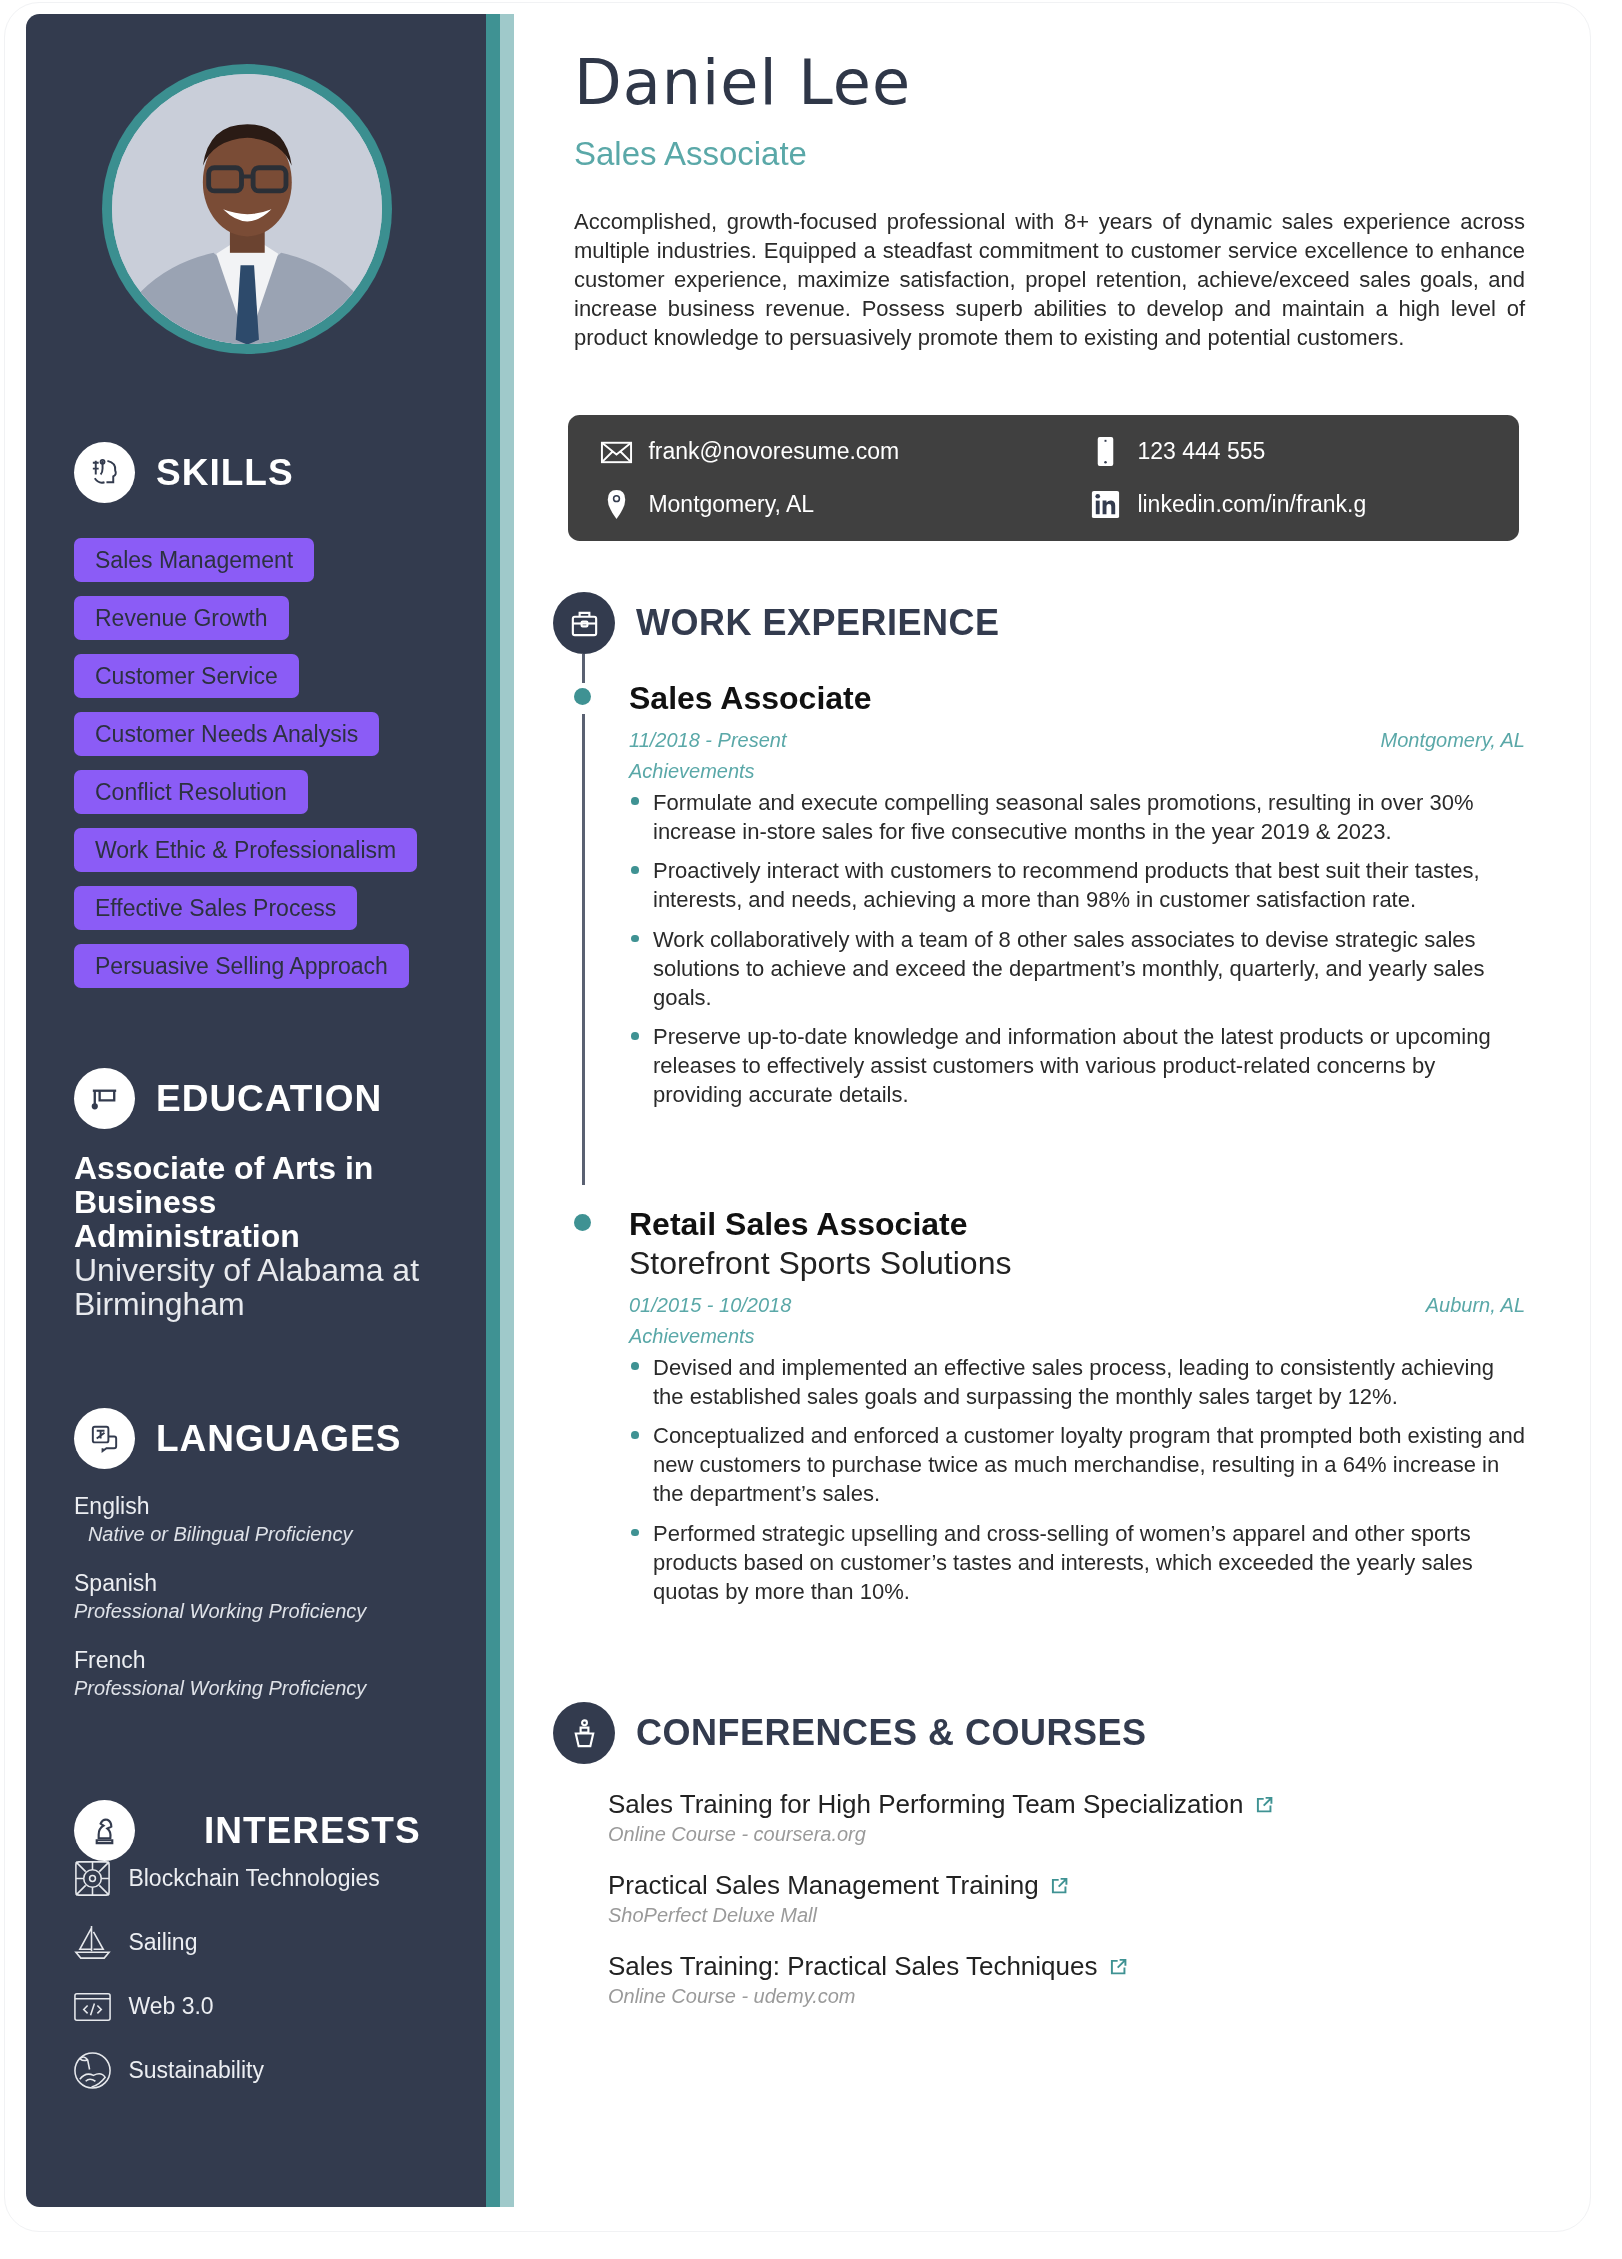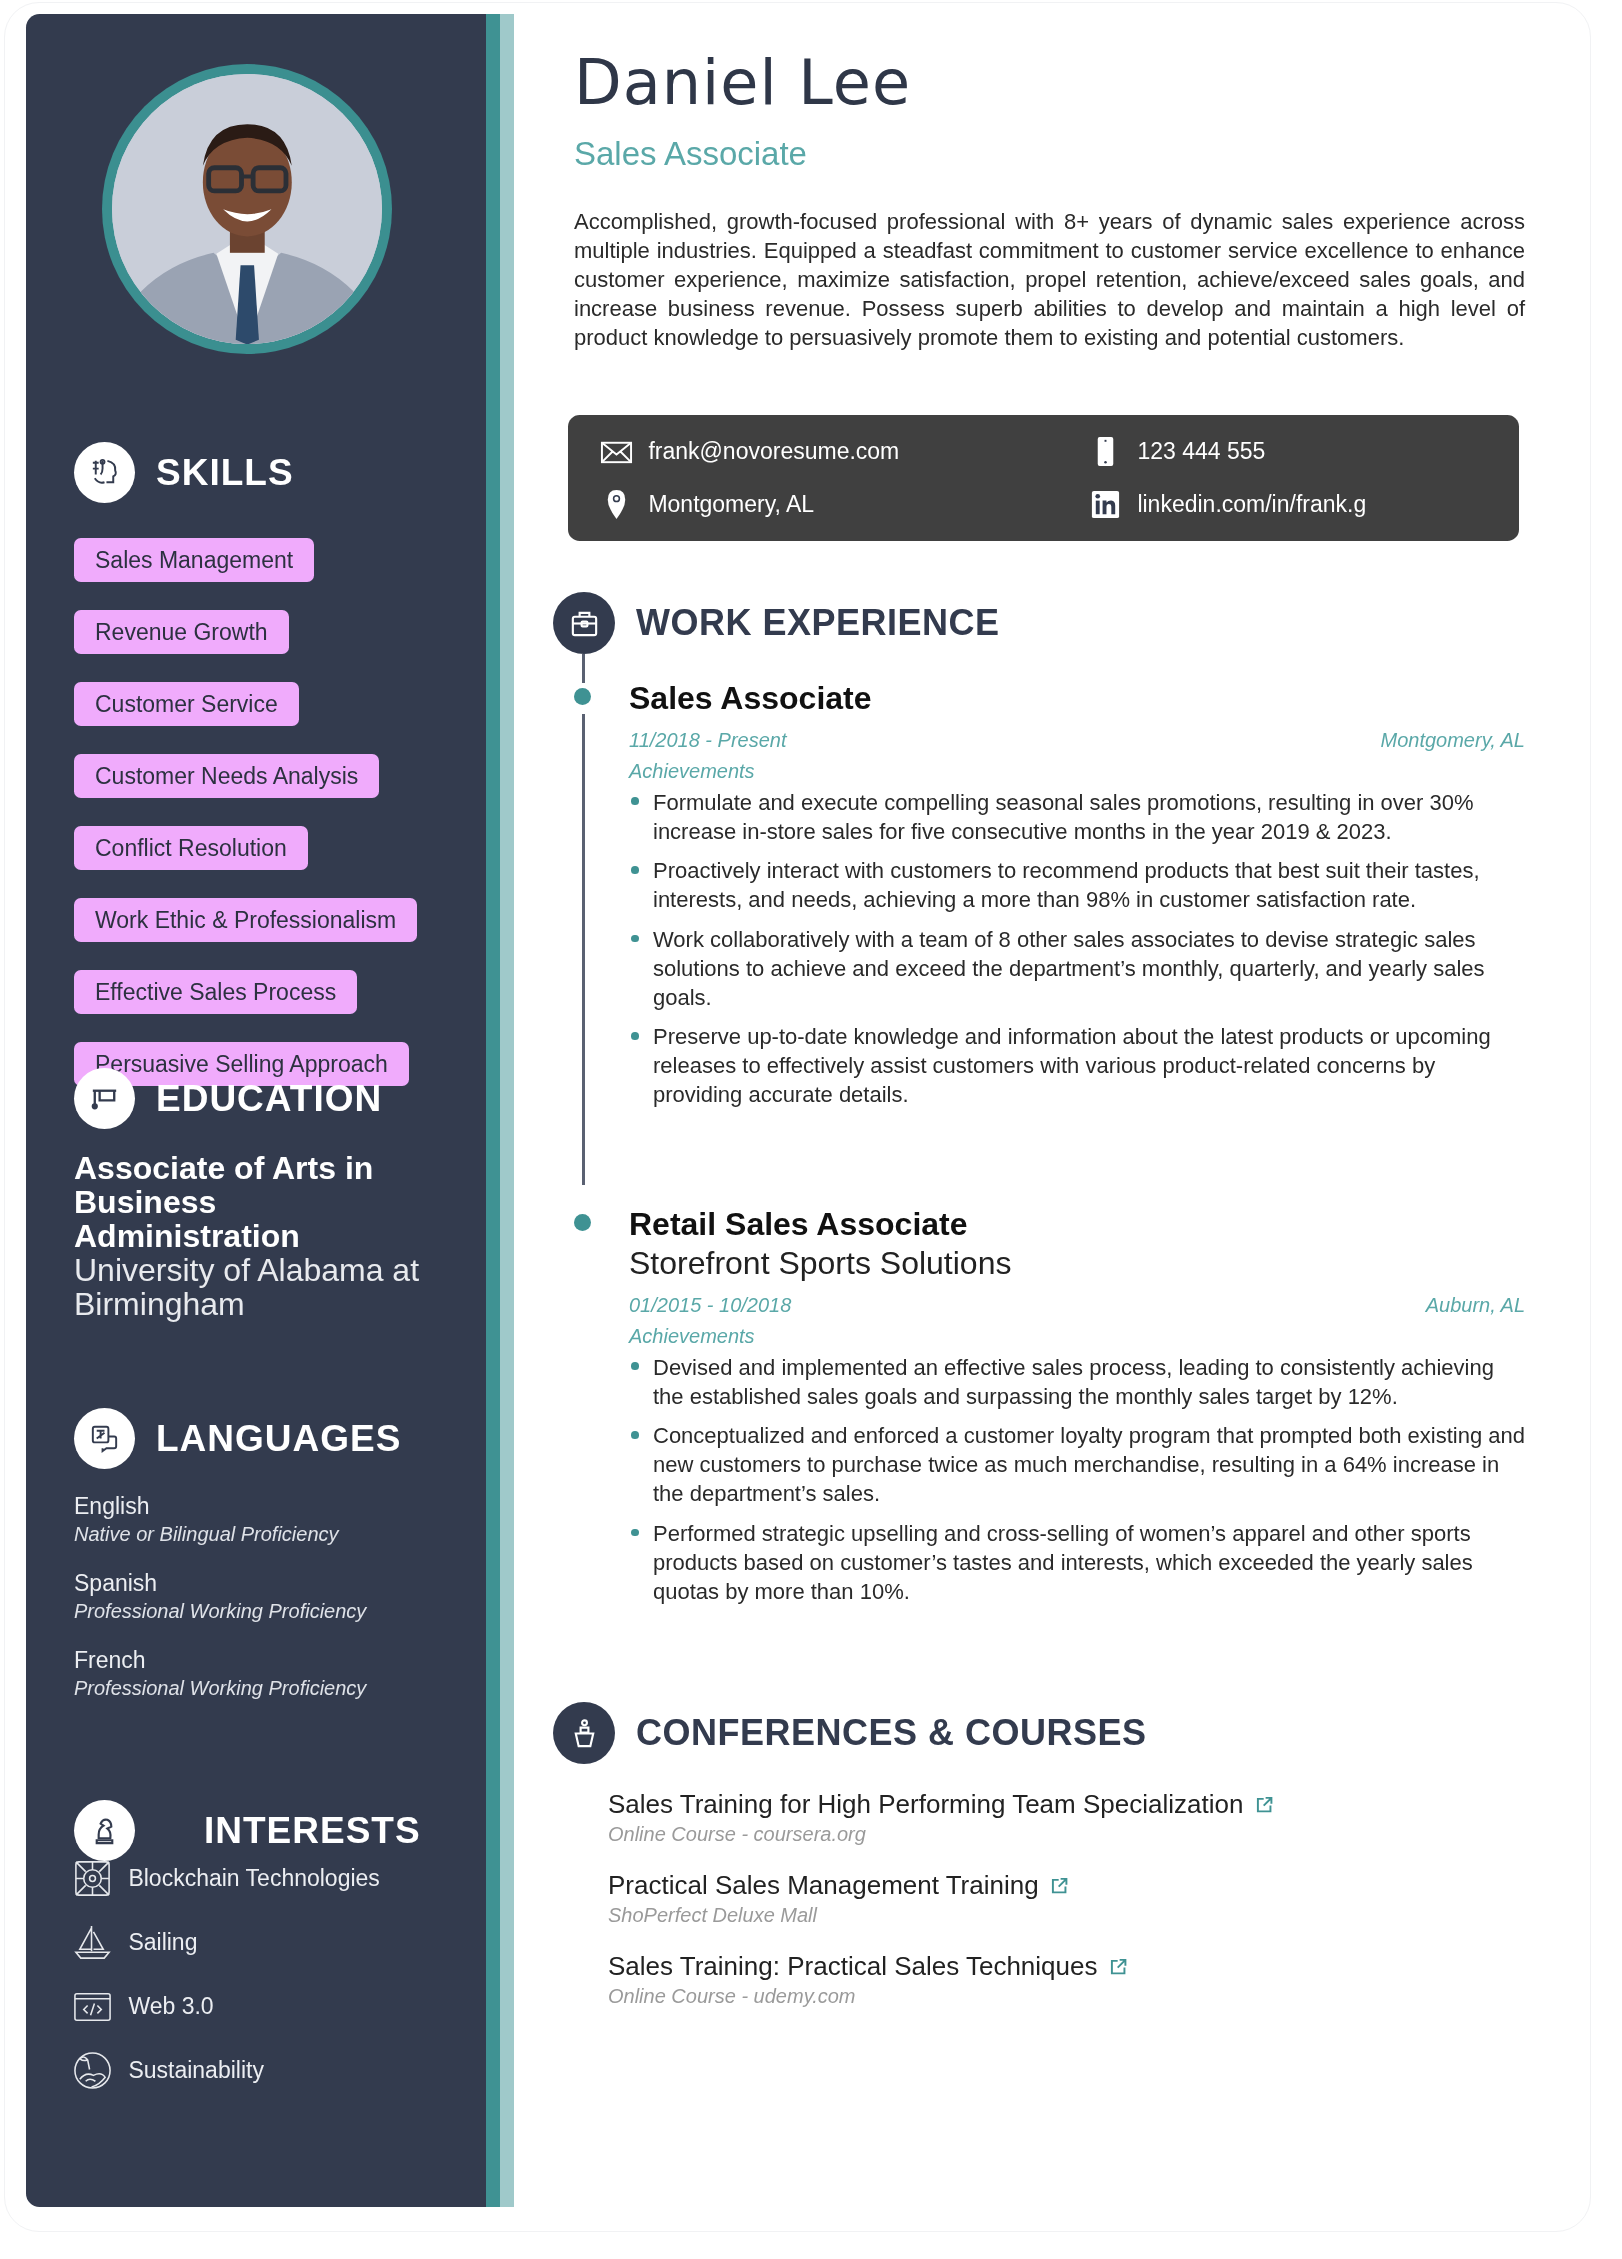--- a/index.html
+++ b/index.html
@@ -12,30 +12,30 @@
   .photo { position:absolute; left:102px; top:64px; width:290px; height:290px; border-radius:50%; background:#3b8f90; box-sizing:border-box; padding:9.7px; }
   .photo-inner { width:100%; height:100%; border-radius:50%; background:#c9ced9; position:relative; overflow:hidden; }
   .photo svg { position:absolute; left:0; top:0; width:100%; height:100%; }
 
   .sec-head { position:absolute; left:74px; display:flex; align-items:center; }
   .sec-icon { width:61px; height:61px; border-radius:50%; background:#ffffff; display:flex; align-items:center; justify-content:center; }
   .sec-icon svg { width:35px; height:35px; }
   .sec-title { margin-left:21px; color:#ffffff; font-weight:bold; font-size:37px; letter-spacing:1px; }
 
   .tags { position:absolute; left:74px; top:538px; }
-  .tag { display:table; background:#f0abfc; color:#2c3140; font-size:23px; padding:0 21px; height:44px; line-height:44px; border-radius:6.8px; margin-bottom:28px; }
+  .tag { display:table; background:#8b5cf6; color:#2c3140; font-size:23px; padding:0 21px; height:44px; line-height:44px; border-radius:6.8px; margin-bottom:14px; }
 
   .edu { position:absolute; left:74px; top:1151px; width:367px; color:#ffffff; font-size:32px; line-height:34px; }
   .edu .degree { font-weight:bold; }
   .edu .school { color:#e8eaee; }
 
   .langs { position:absolute; left:74px; top:1491px; color:#eceef2; }
   .lang { margin-bottom:21px; }
   .lang .name { font-size:23px; line-height:31px; }
-  .lang .level { font-size:20px; font-style:italic; line-height:25px; color:#dfe2e8; }
+  .lang .level { font-size:20px; font-style:italic; line-height:25px; color:#dfe2e8;text-align:center; }
 
   .interests { position:absolute; left:72px; top:1858px; color:#eceef2; }
   .interest { display:flex; align-items:center; height:41px; margin-bottom:23px; font-size:23px; }
   .interest svg { width:41px; height:41px; margin-right:15.4px; }
 
   .name-title { position:absolute; left:574px; top:46px; font-size:62px; color:#2f3748; font-family:"DejaVu Sans", sans-serif; letter-spacing:1px; }
   .role-title { position:absolute; left:574px; top:135px; font-size:33px; color:#5aa8a8; }
   .summary { position:absolute; left:574px; top:207px; width:951px; font-size:22px; line-height:29px; color:#2a2a2a; text-align:justify; }
 
   .contact { position:absolute; left:568px; top:415px; width:951px; height:126px; background:#404040; border-radius:11.6px; color:#ffffff; font-size:23px; }

